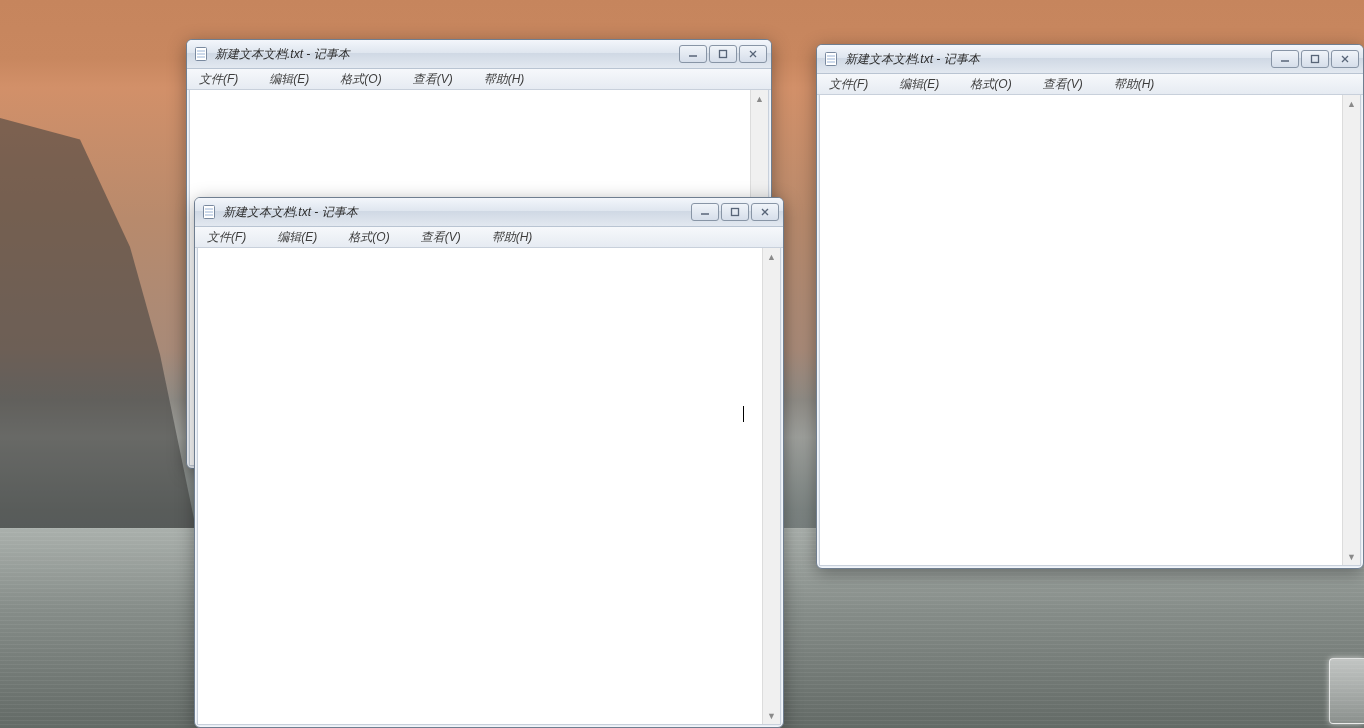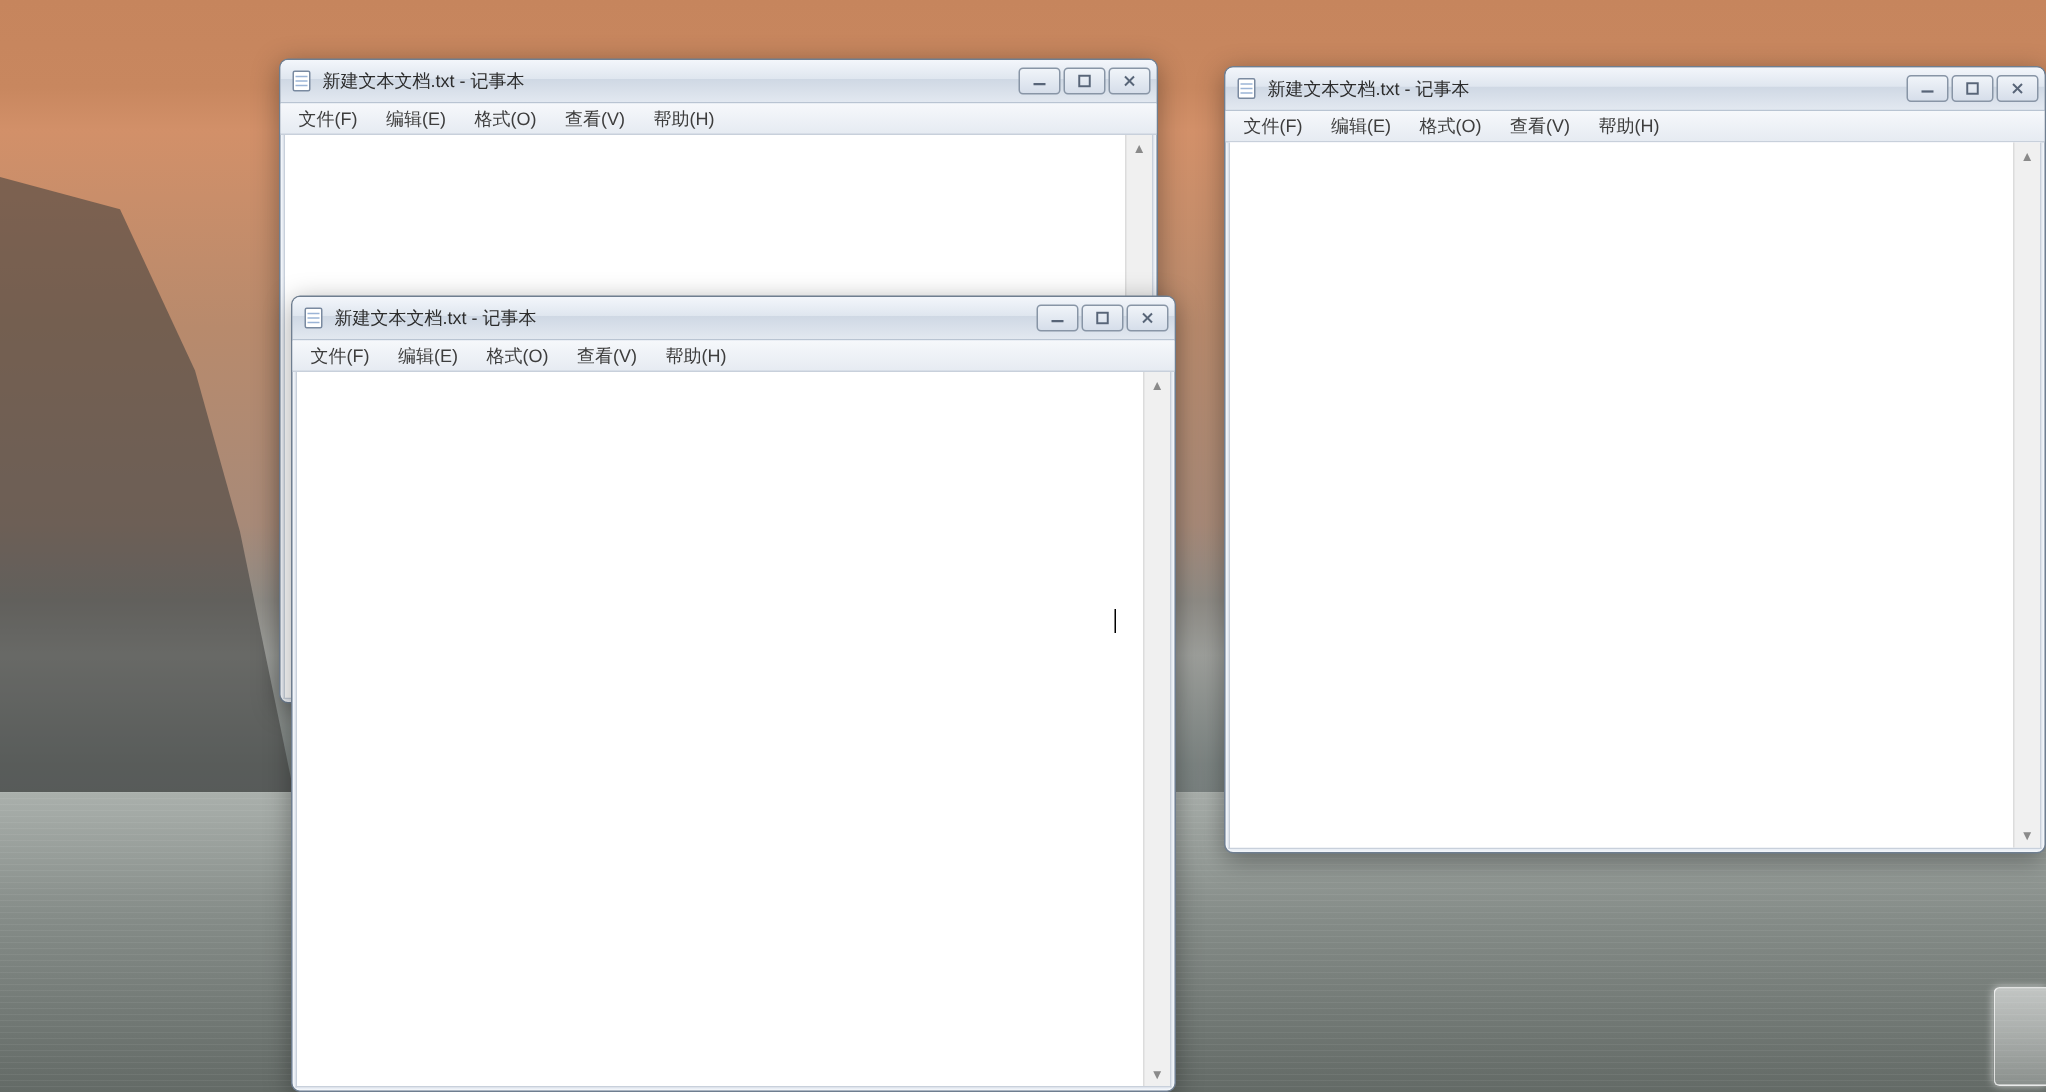--- a/index.html
+++ b/index.html
@@ -22,20 +22,21 @@
         #c6855d 0%,
         #c8875f 8%,
         #d29069 12%,
         #b88a6c 30%,
         #a88a78 48%,
         #8f8c86 55%,
         #9ea09c 60%,
         #7c8482 70%,
         #6a7270 85%,
         #5a6260 100%);
+    font-style: italic;
   }
   
   .mountain-left, .mountain-right {
     position: absolute;
     bottom: 180px;
     background: #3d3c3a;
     opacity: 0.55;
   }
   .mountain-left {
     left: 0;
@@ -128,21 +129,21 @@
   }
   .win-btn svg { width: 10px; height: 10px; display: block; }
 
   .menubar {
     height: 20px;
     display: flex;
     align-items: center;
     padding: 0 4px;
     background: linear-gradient(to bottom, #f6f8fb, #e6ebf2);
     border-bottom: 1px solid #c8d0db;
-    gap: 3px;
+    gap: 15px;
   }
   .menu-item {
     padding: 1px 8px;
     color: #3d3d3d;
     white-space: nowrap;
   }
 
   .client-area {
     flex: 1;
     display: flex;

